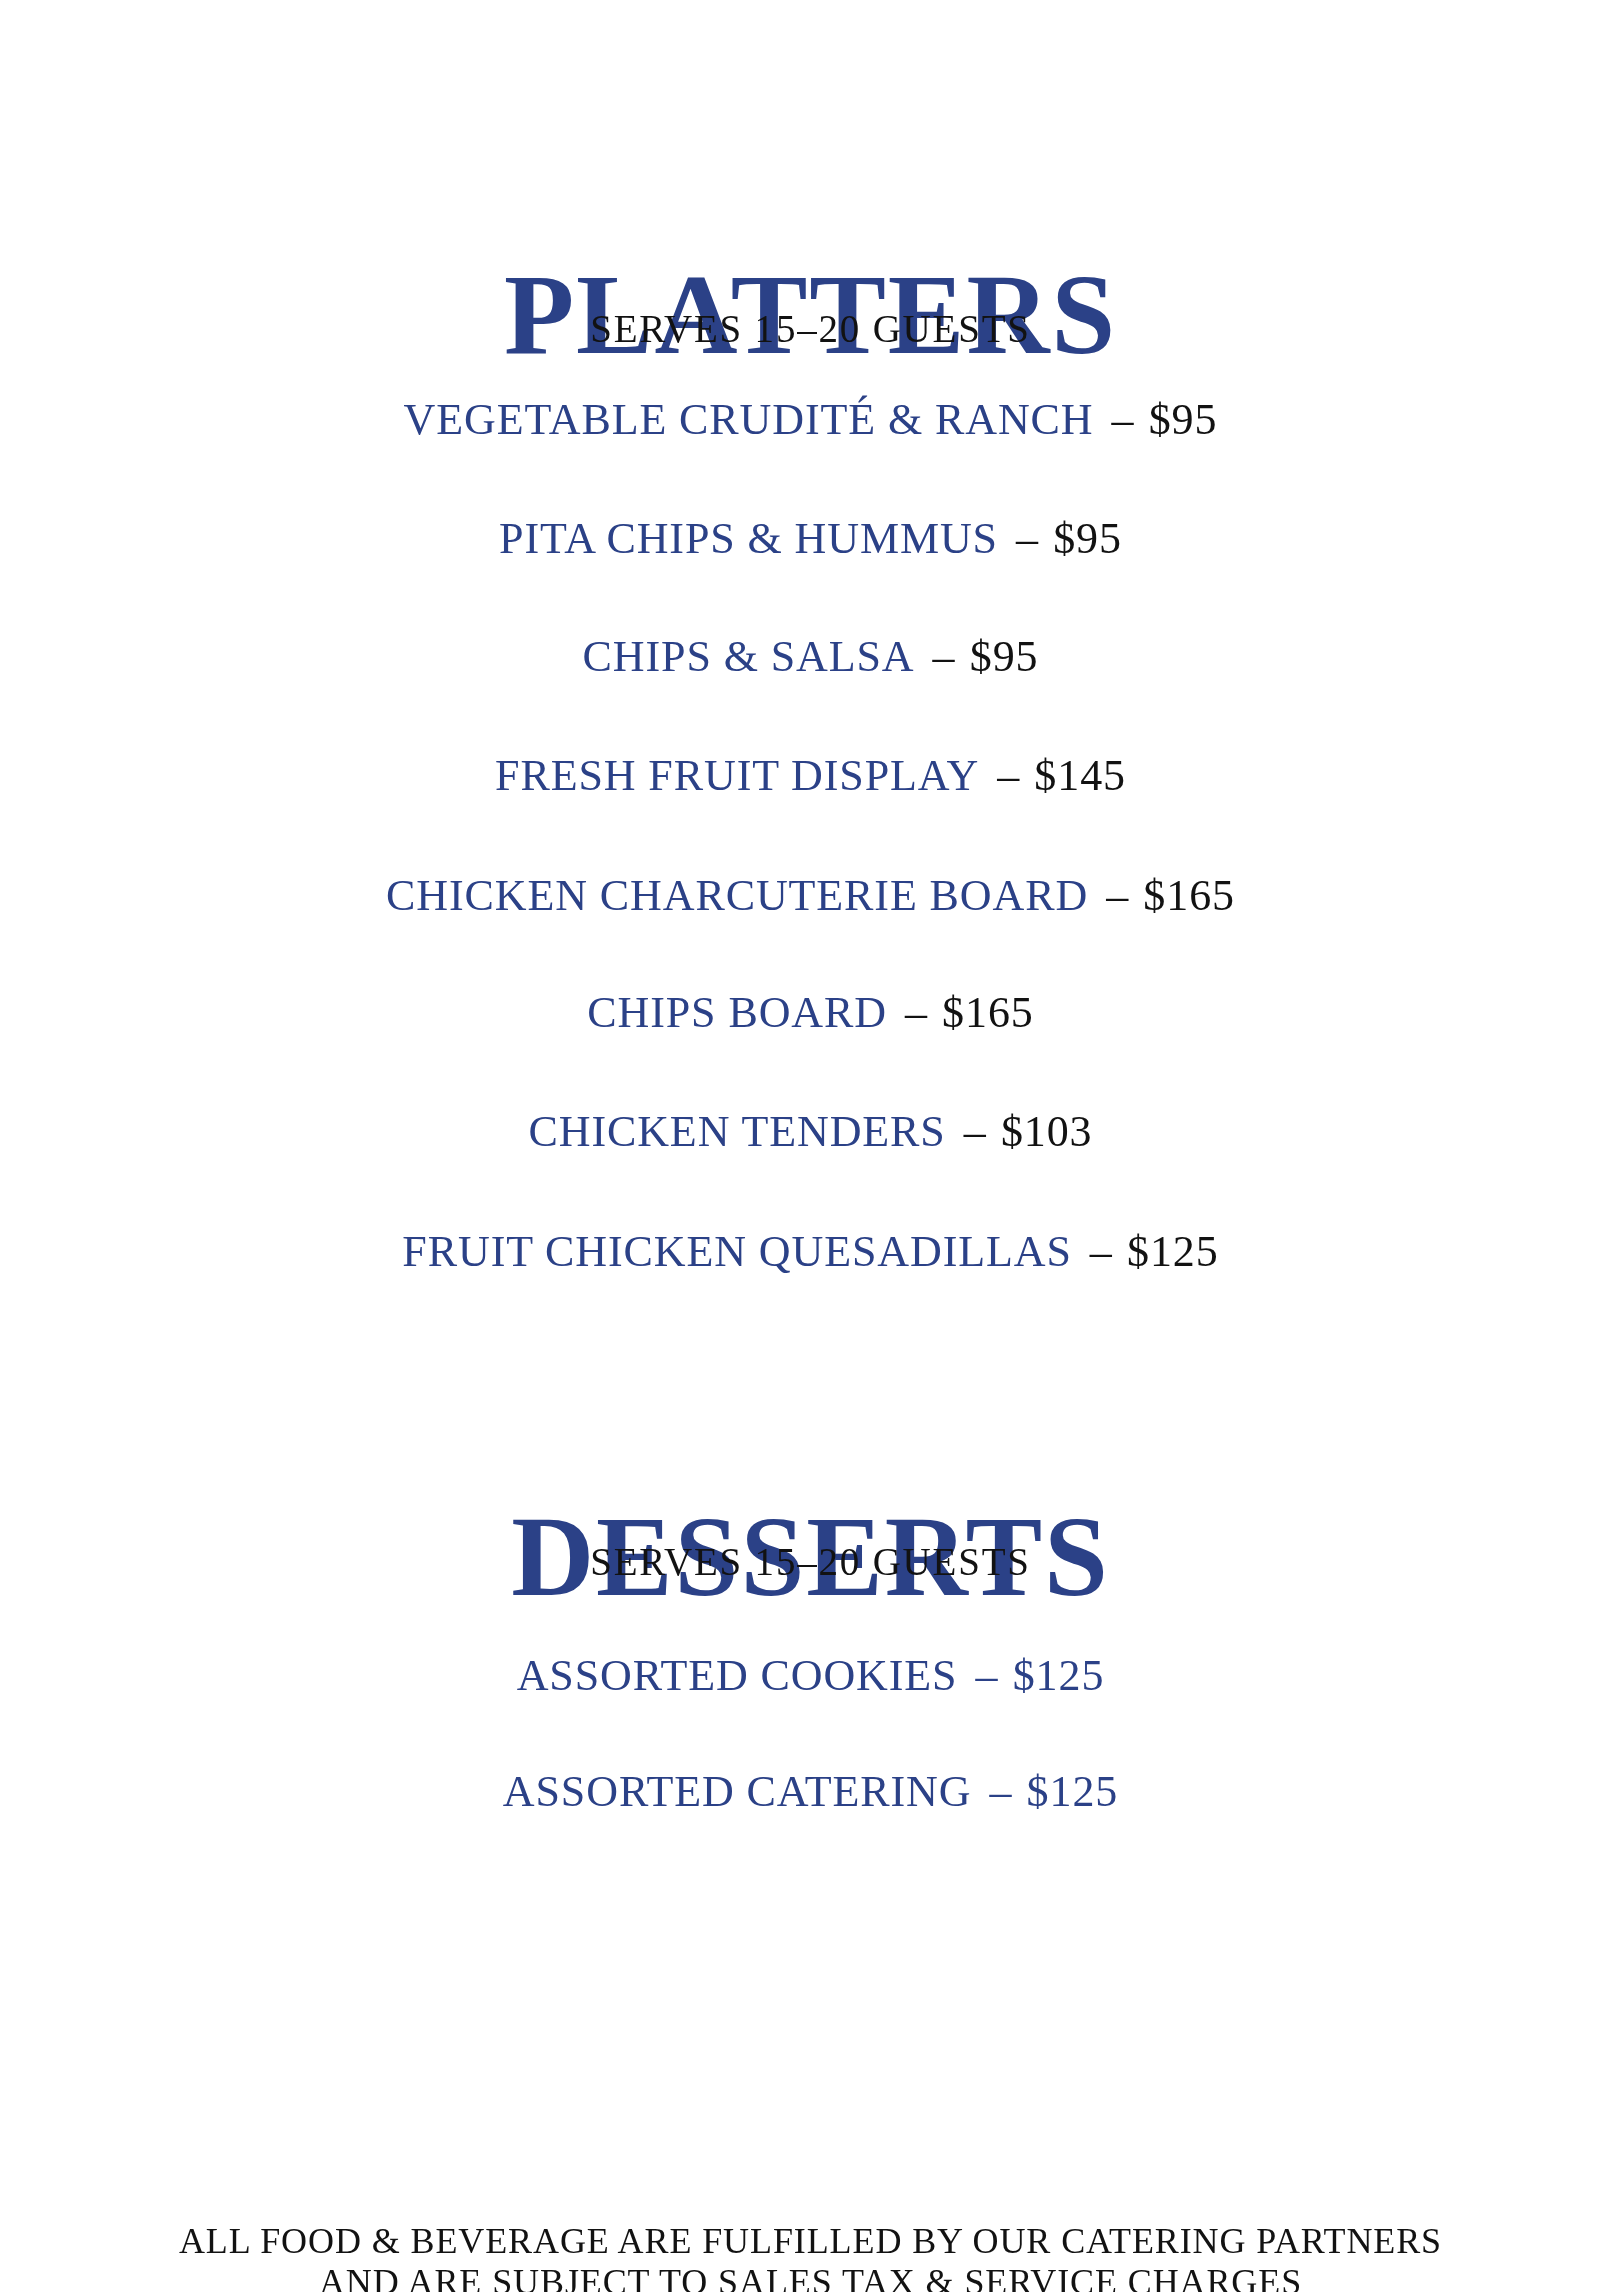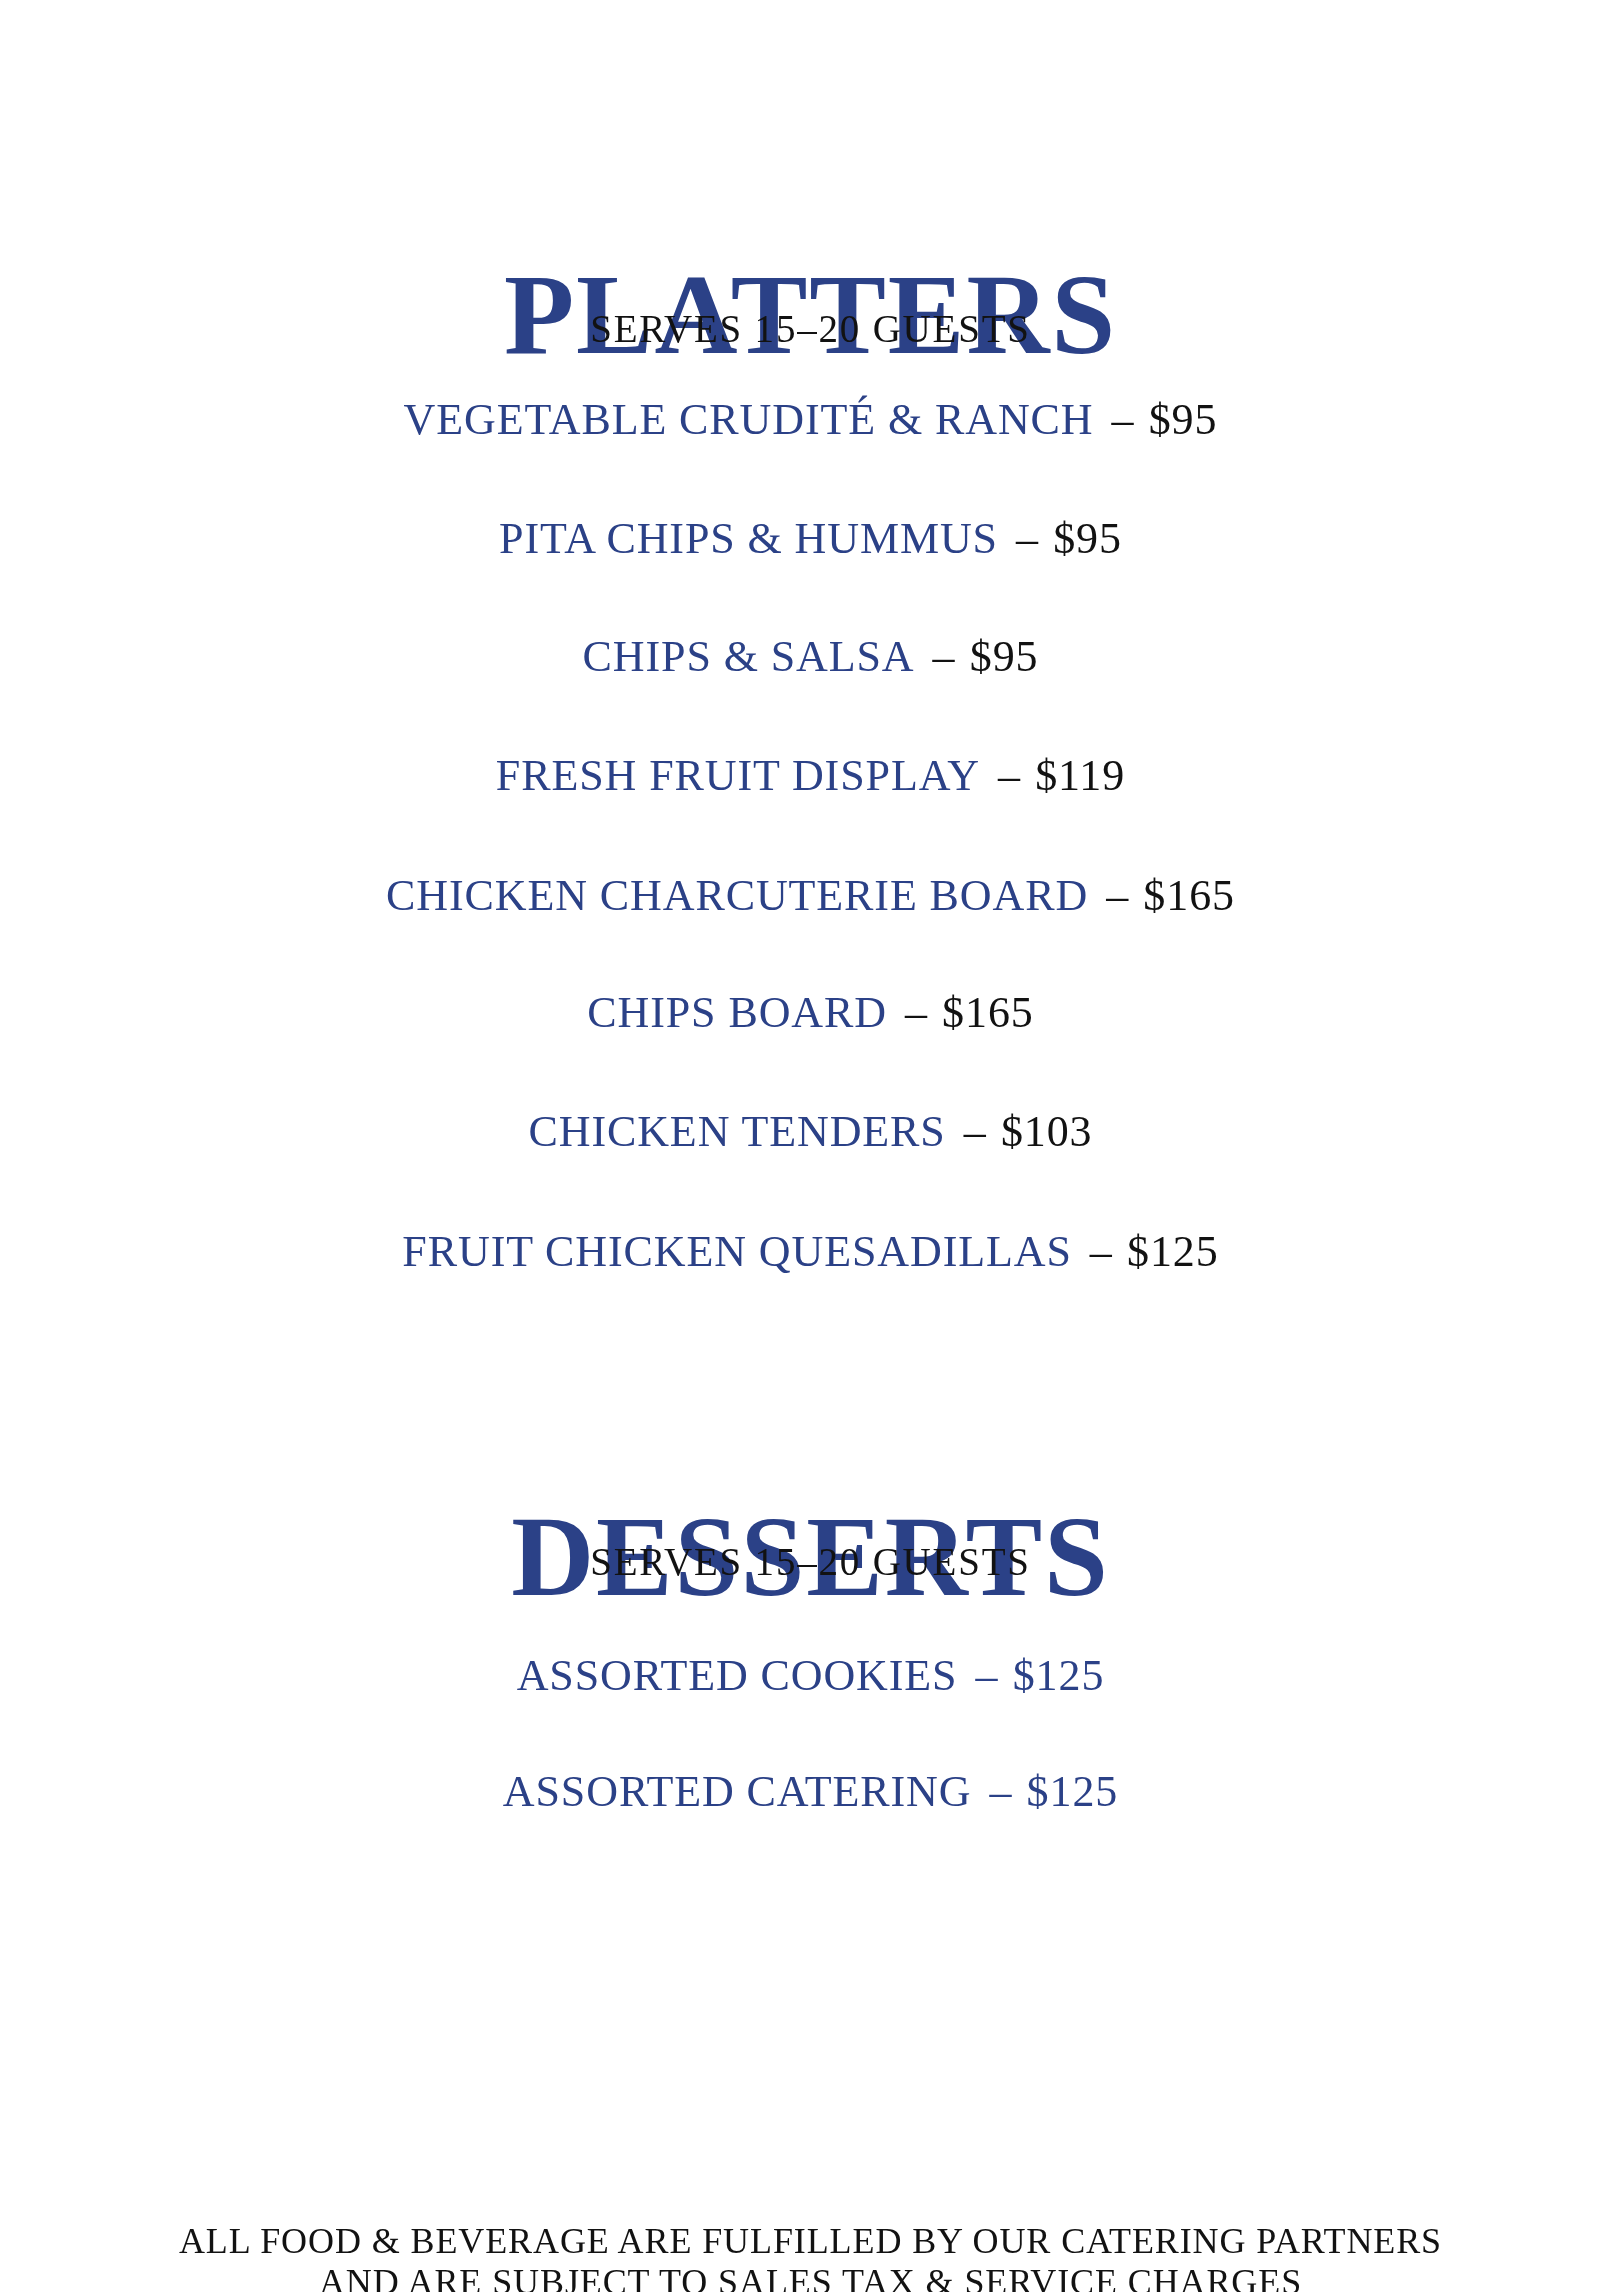--- a/index.html
+++ b/index.html
@@ -59,21 +59,21 @@
   <section>
     <h1 class="line section-title" style="top:237px">PLATTERS</h1>
     <div class="line section-subtitle" style="top:328px">SERVES 15–20 GUESTS</div>
 
     <div class="line menu-item" style="top:420px"><span class="item-name">VEGETABLE CRUDITÉ &amp; RANCH</span><span class="item-sep dark">–</span><span class="item-price dark">$95</span></div>
 
     <div class="line menu-item" style="top:539px"><span class="item-name">PITA CHIPS &amp; HUMMUS</span><span class="item-sep dark">–</span><span class="item-price dark">$95</span></div>
 
     <div class="line menu-item" style="top:657px"><span class="item-name">CHIPS &amp; SALSA</span><span class="item-sep dark">–</span><span class="item-price dark">$95</span></div>
 
-    <div class="line menu-item" style="top:776px"><span class="item-name">FRESH FRUIT DISPLAY</span><span class="item-sep dark">–</span><span class="item-price dark">$119</span></div>
+    <div class="line menu-item" style="top:776px"><span class="item-name">FRESH FRUIT DISPLAY</span><span class="item-sep dark">–</span><span class="item-price dark">$145</span></div>
 
     <div class="line menu-item" style="top:896px"><span class="item-name">CHICKEN CHARCUTERIE BOARD</span><span class="item-sep dark">–</span><span class="item-price dark">$165</span></div>
 
     <div class="line menu-item" style="top:1013px"><span class="item-name">CHIPS BOARD</span><span class="item-sep dark">–</span><span class="item-price dark">$165</span></div>
 
     <div class="line menu-item" style="top:1132px"><span class="item-name">CHICKEN TENDERS</span><span class="item-sep dark">–</span><span class="item-price dark">$103</span></div>
 
     <div class="line menu-item" style="top:1252px"><span class="item-name">FRUIT CHICKEN QUESADILLAS</span><span class="item-sep dark">–</span><span class="item-price dark">$125</span></div>
   </section>
 

